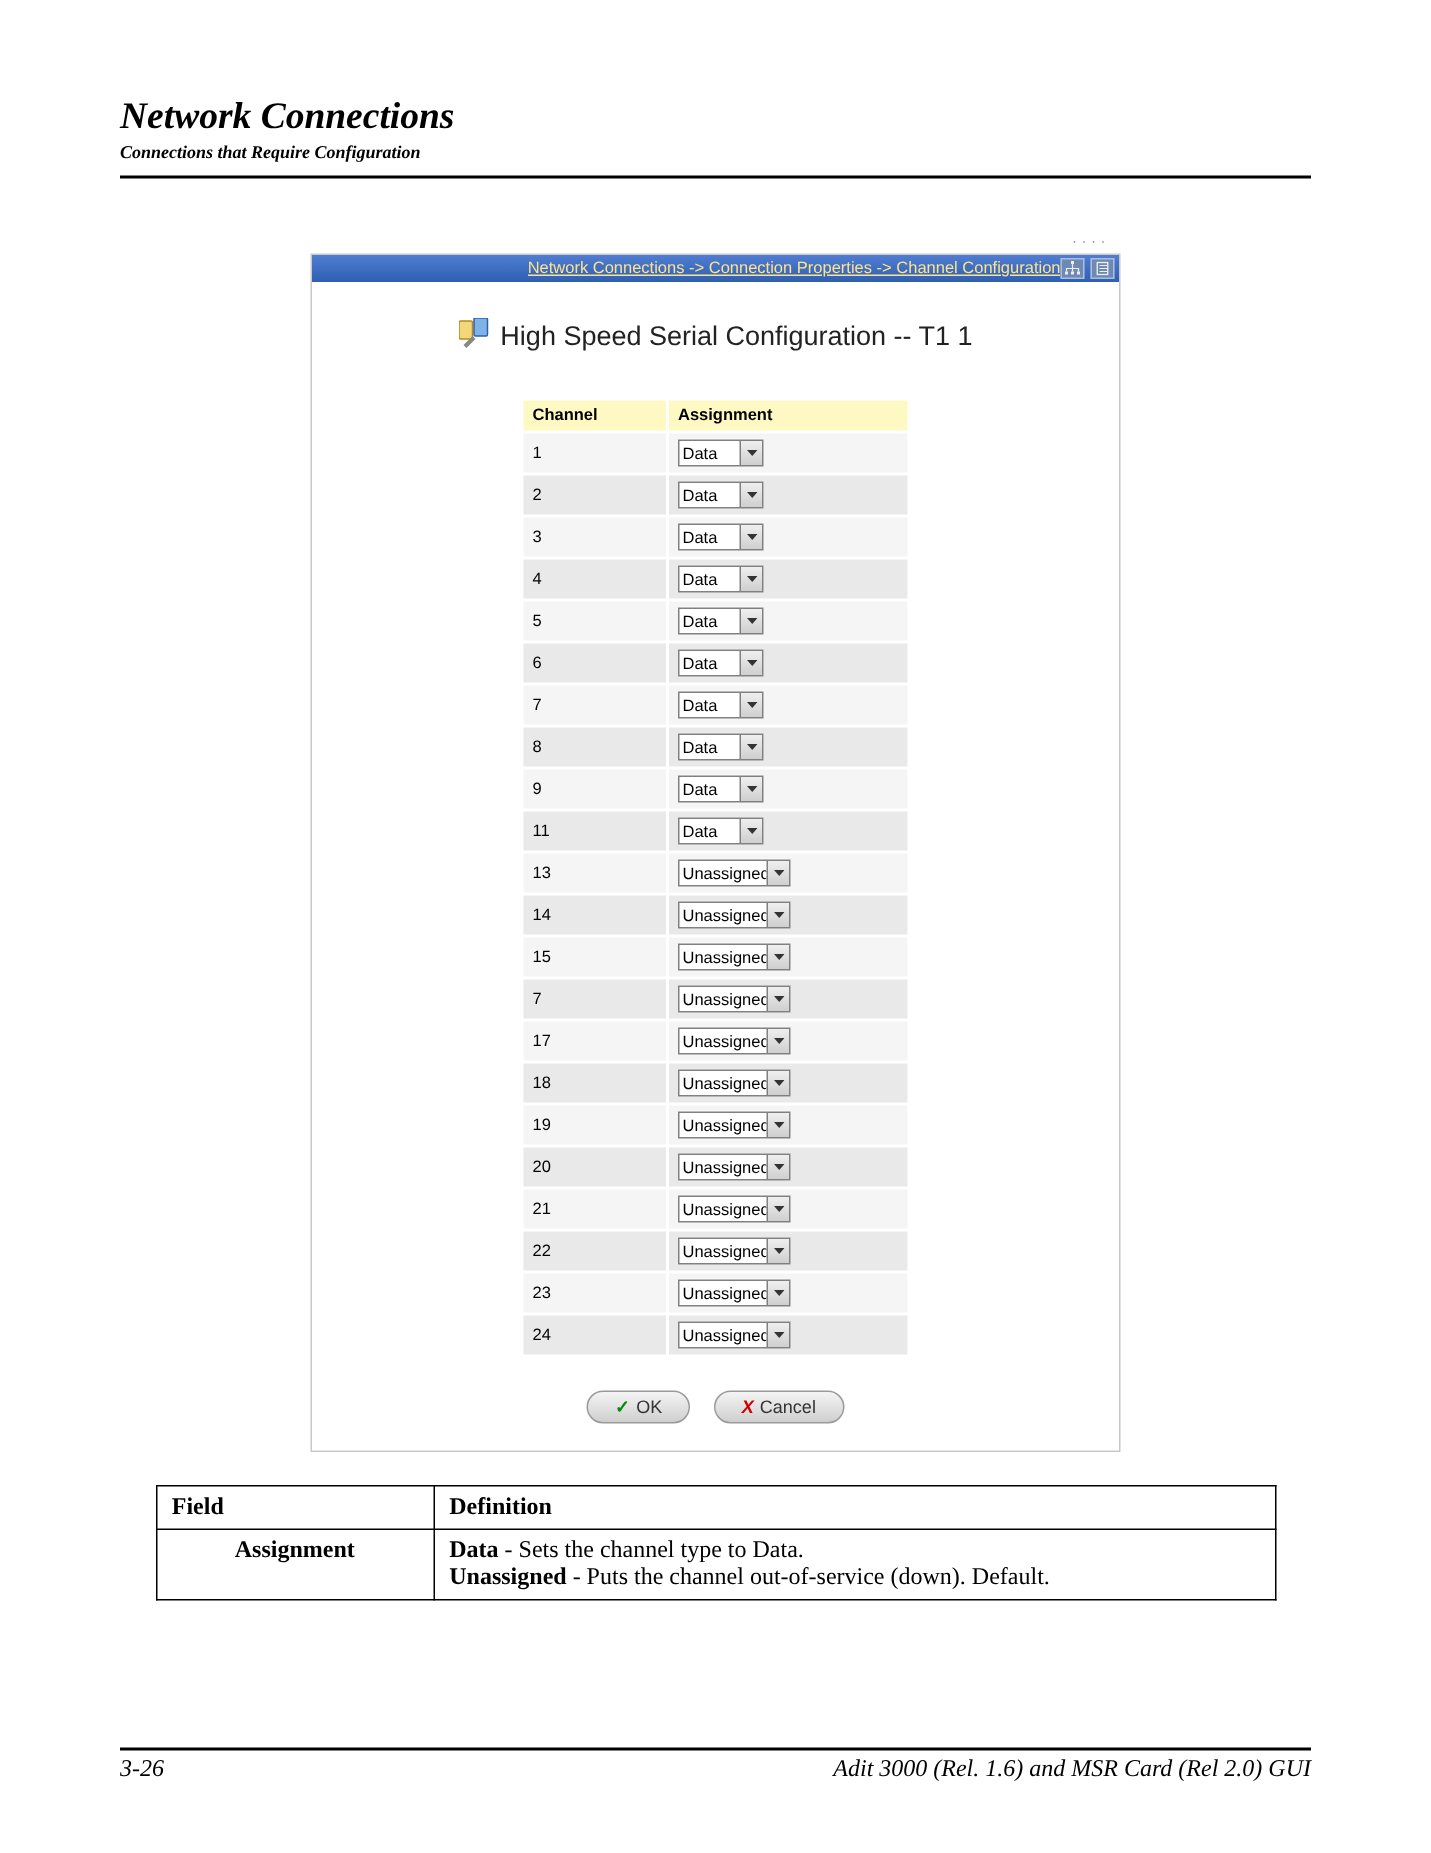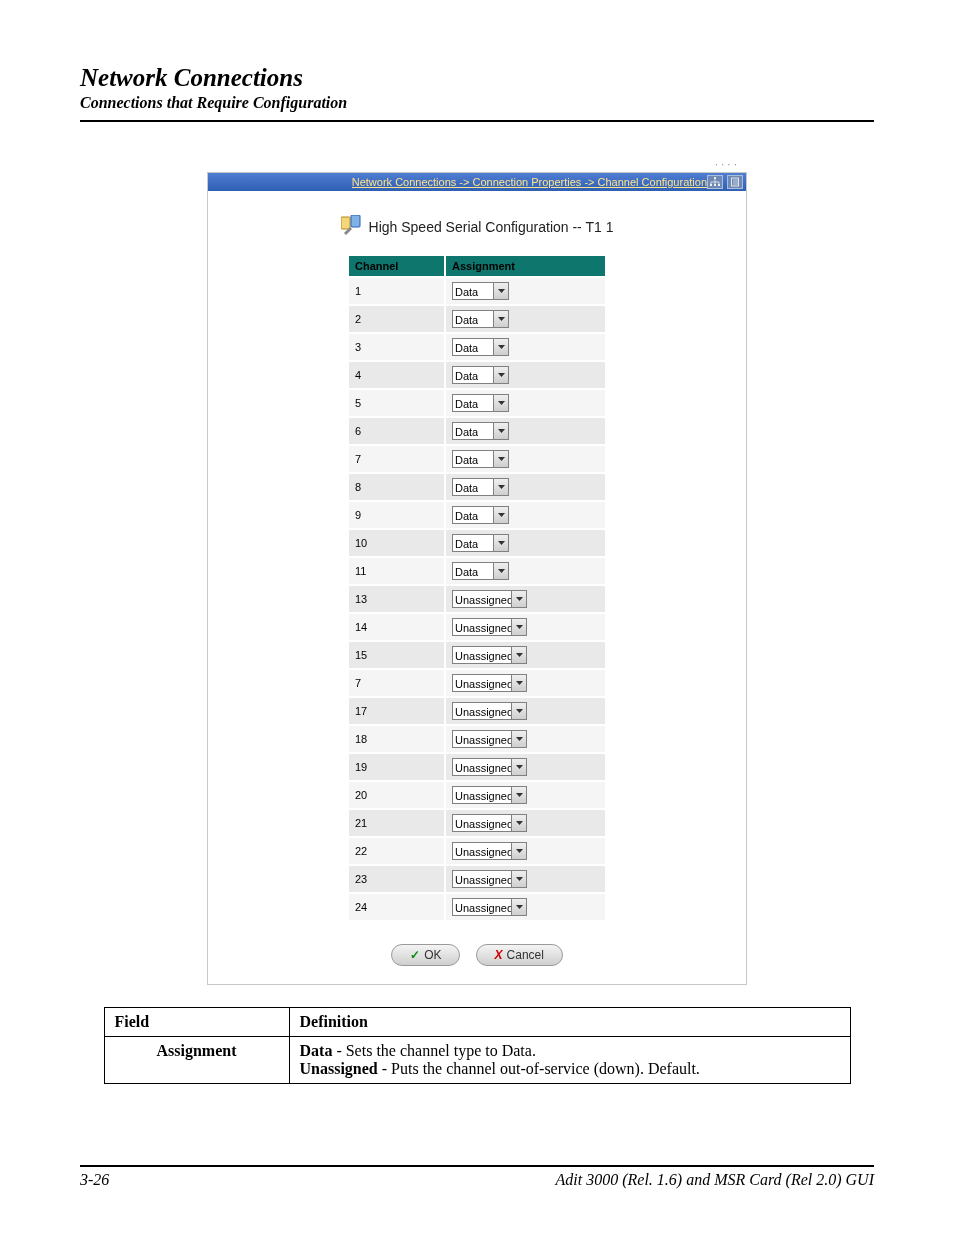--- a/index.html
+++ b/index.html
@@ -14,21 +14,21 @@
   .page-header {
     padding: 64px 80px 0 80px;
   }
   .page-header h1 {
     font-size: 25px;
     font-style: italic;
     font-weight: bold;
     margin-bottom: 2px;
   }
   .page-header .subtitle {
-    font-size: 16px;
+    font-size: 12px;
     font-style: italic;
     font-weight: bold;
     padding-bottom: 4px;
   }
   .hr-rule {
     border: none;
     border-top: 2px solid #000;
     margin: 4px 80px 0 80px;
   }
   .screenshot-wrap {
@@ -76,35 +76,35 @@
     background: #6f89b5;
     border: 1px solid #a9bde0;
     display: flex;
     align-items: center;
     justify-content: center;
     color: #e8e8e8;
   }
   .titlebar-icons .tb-icon svg { width: 10px; height: 10px; }
   .panel-title {
     text-align: center;
-    margin: 24px 0 16px 0;
+    margin: 24px 0 28px 0;
     font-family: Verdana, Arial, sans-serif;
-    font-size: 14px;
+    font-size: 18px;
     color: #222;
     display: flex;
     align-items: center;
     justify-content: center;
     gap: 6px;
   }
   .panel-title .cfg-icon svg { width: 22px; height: 20px; }
   .channel-table {
     width: 260px;
     margin: 0 auto;
   }
-  .channel-table thead tr { background: #0f766e; }
+  .channel-table thead tr { background: #fef9c3; }
   .channel-table th {
     text-align: left;
     font-weight: bold;
     font-size: 11px;
     padding: 4px 6px;
     font-family: Verdana, Arial, sans-serif;
   }
   .channel-table th.ch-col { width: 95px; }
   .channel-table tbody tr:nth-child(odd)  { background: #f5f5f5; }
   .channel-table tbody tr:nth-child(even) { background: #e9e9e9; }
@@ -347,31 +347,20 @@
             <td><span class="assign-select short">
                 <span class="assign-value">Data</span>
                 <span class="assign-arrow">
                   <svg viewBox="0 0 7 4">
                     <polygon points="0,0 7,0 3.5,4"></polygon>
                   </svg>
                 </span>
               </span></td>
           </tr>
           <tr>
-            <td>10</td>
-            <td><span class="assign-select short">
-                <span class="assign-value">Data</span>
-                <span class="assign-arrow">
-                  <svg viewBox="0 0 7 4">
-                    <polygon points="0,0 7,0 3.5,4"></polygon>
-                  </svg>
-                </span>
-              </span></td>
-          </tr>
-          <tr>
             <td>11</td>
             <td><span class="assign-select short">
                 <span class="assign-value">Data</span>
                 <span class="assign-arrow">
                   <svg viewBox="0 0 7 4">
                     <polygon points="0,0 7,0 3.5,4"></polygon>
                   </svg>
                 </span>
               </span></td>
           </tr>

